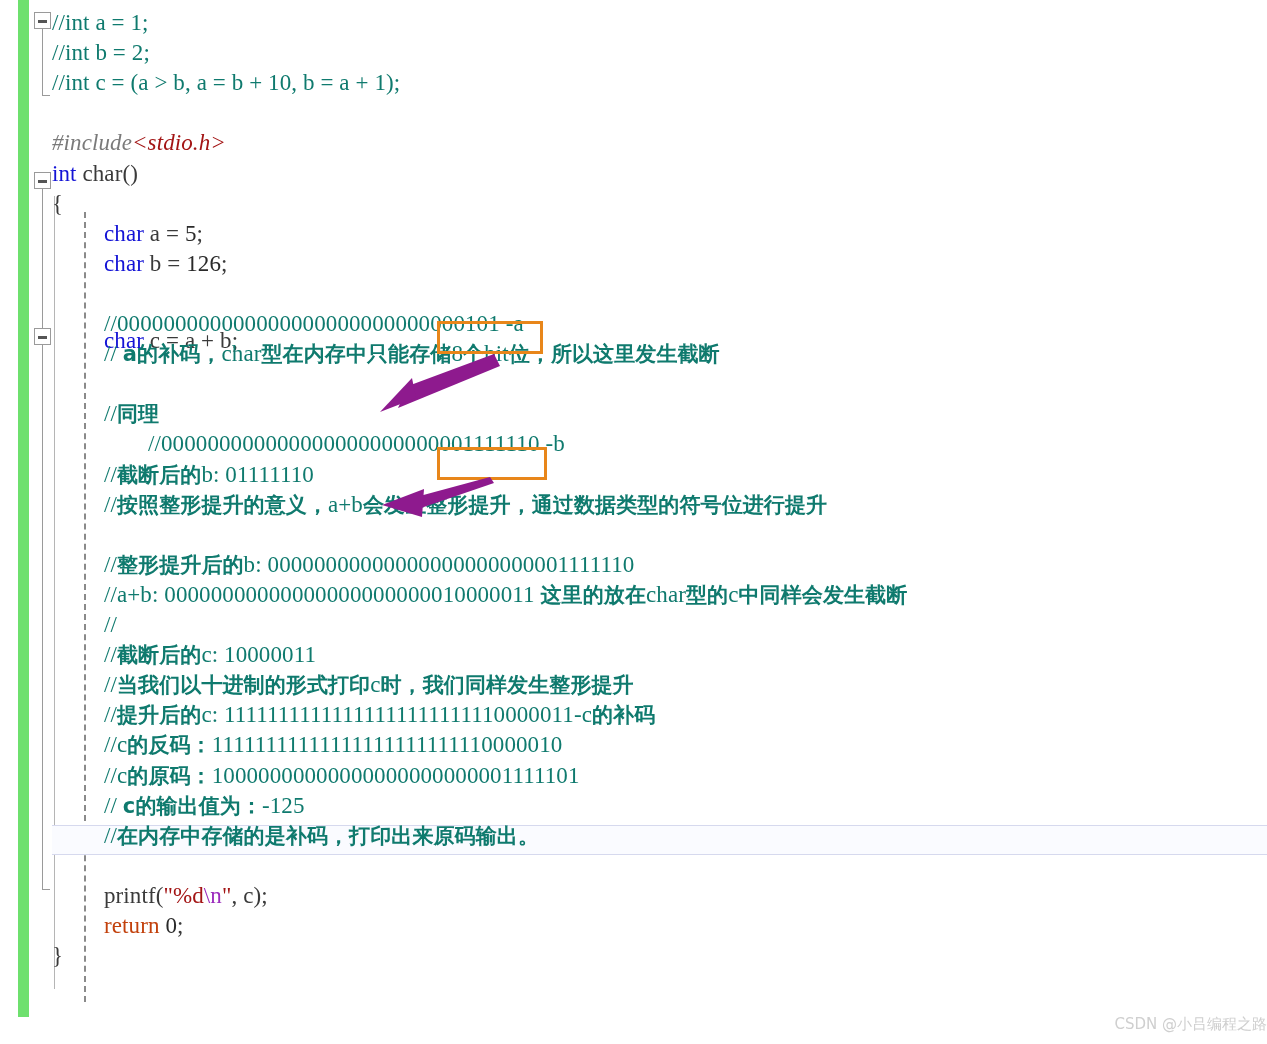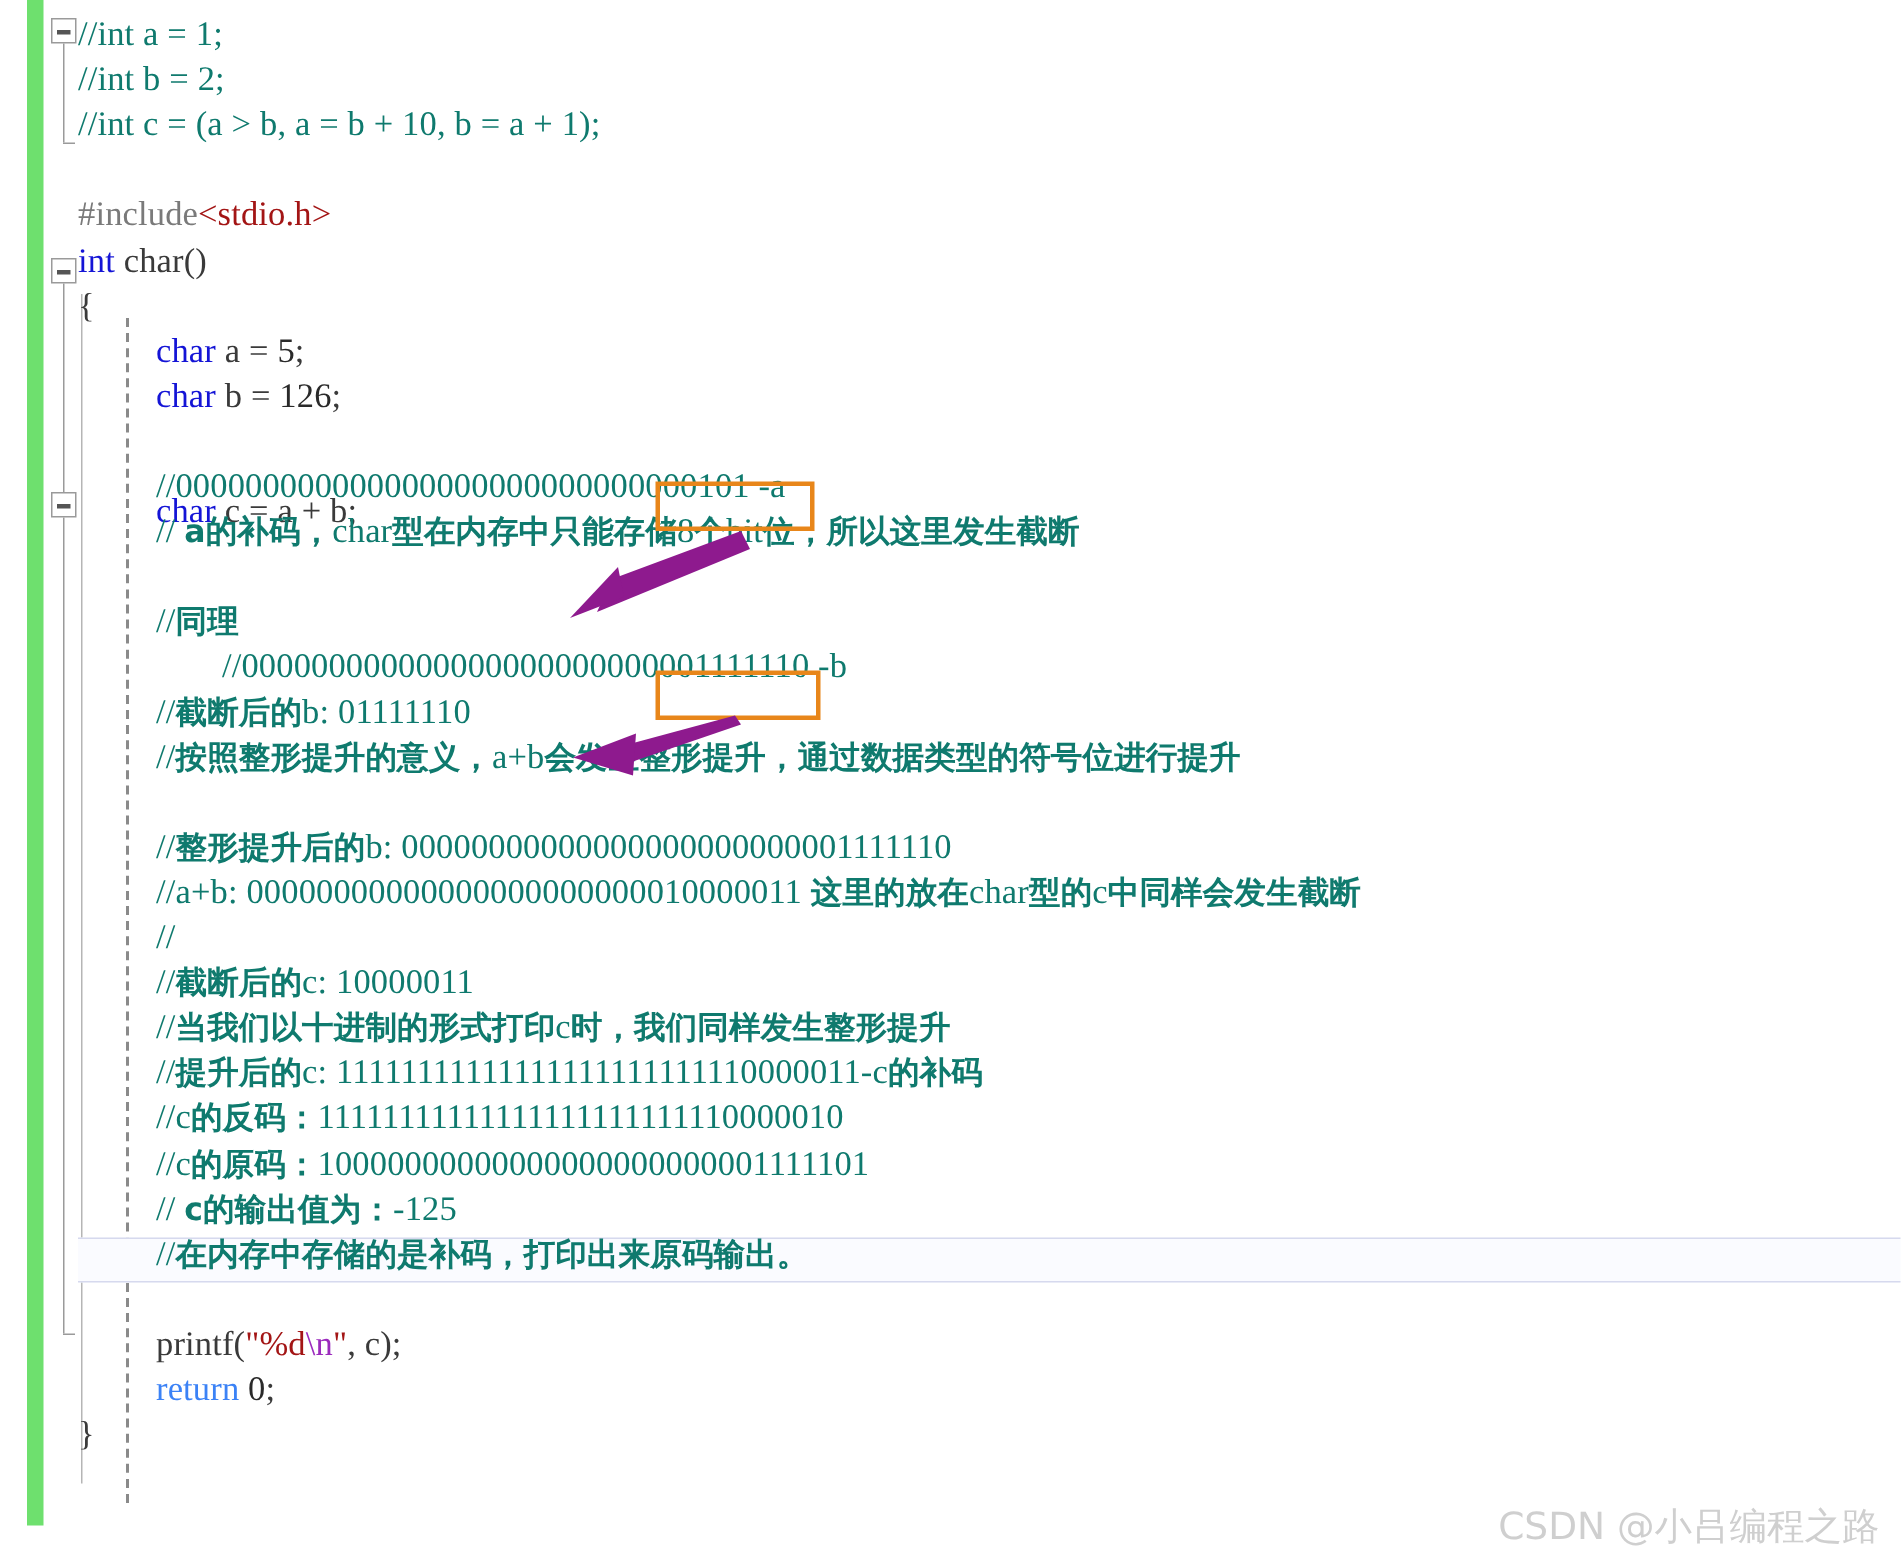--- a/index.html
+++ b/index.html
@@ -119,44 +119,44 @@
   }
   .tok-cmt      { color: #0f7a6e; }
   .tok-cmt-cn   { color: #0f7a6e; font-family: "DejaVu Sans", "Liberation Sans", sans-serif; font-weight: bold; font-size: 21px; }
   .tok-kw       { color: #1414d6; }
   .tok-id       { color: #3a3a3a; }
   .tok-num      { color: #2a2a2a; }
   .tok-pp       { color: #7a7a7a; }
   .tok-inc      { color: #a31515; }
   .tok-str      { color: #a31515; }
   .tok-esc      { color: #9b2bbd; }
-  .tok-ret      { color: #3b82f6; }
+  .tok-ret      { color: #c2410c; }
   .tok-punct    { color: #3a3a3a; }
 
   
   .hl-box {
     position: absolute;
     border: 3px solid #e8861a;
     box-sizing: border-box;
     background: transparent;
   }
 
   
   .arrow-svg {
     position: absolute;
     pointer-events: none;
   }
 
   
   .watermark {
     position: absolute;
-    right: 14px;
+    right: 0;
     bottom: 10px;
     color: #cfcfcf;
-    font-size: 25px;
+    font-size: 15px;
     font-family: "DejaVu Sans", "Liberation Sans", sans-serif;
     white-space: pre;
   }
 </style>
 </head>
 <body>
 
 <div id="editor">
 
   <div class="change-bar"></div>
@@ -177,21 +177,21 @@
   <div class="guide-solid" style="left:54px; top:196px; height:793px;"></div>
   <div class="guide-dashed" style="left:84px; top:212px; height:790px;"></div>
 
   <div class="current-line" style="top:825px;"></div>
 
   <div class="code-layer">
       <div class="line" style="top: 8px; left: 52px;"><span class="tok-cmt">//int a = 1;</span></div>
       <div class="line" style="top: 38.1px; left: 52px;"><span class="tok-cmt">//int b = 2;</span></div>
       <div class="line" style="top: 68.2px; left: 52px;"><span class="tok-cmt">//int c = (a &gt; b, a = b + 10, b = a + 1);</span></div>
       <div class="line" style="top: 98.3px; left: 52px;">&nbsp;</div>
-      <div class="line" style="top: 128.4px; left: 52px;"><span class="tok-pp">#include</span><span class="tok-inc">&lt;stdio.h&gt;</span></div>
+      <div class="line" style="top: 128.4px; left: 52px; font-style: italic;"><span class="tok-pp">#include</span><span class="tok-inc">&lt;stdio.h&gt;</span></div>
       <div class="line" style="top: 158.5px; left: 52px;"><span class="tok-kw">int</span><span class="tok-id"> char</span><span class="tok-punct">()</span></div>
       <div class="line" style="top: 188.6px; left: 52px;"><span class="tok-punct">{</span></div>
       <div class="line" style="top: 218.7px; left: 104px;"><span class="tok-kw">char</span><span class="tok-id"> a </span><span class="tok-punct">= </span><span class="tok-num">5</span><span class="tok-punct">;</span></div>
       <div class="line" style="top: 248.8px; left: 104px;"><span class="tok-kw">char</span><span class="tok-id"> b </span><span class="tok-punct">= </span><span class="tok-num">126</span><span class="tok-punct">;</span></div>
       <div class="line" style="top: 278.9px; left: 104px; margin-top: 47px;"><span class="tok-kw">char</span><span class="tok-id"> c </span><span class="tok-punct">= </span><span class="tok-id">a </span><span class="tok-punct">+ </span><span class="tok-id">b</span><span class="tok-punct">;</span></div>
       <div class="line" style="top: 309px; left: 104px;"><span class="tok-cmt">//0000000000000000000000000</span><span class="tok-cmt">00000101</span><span class="tok-cmt"> -a</span></div>
       <div class="line" style="top: 339.1px; left: 104px;"><span class="tok-cmt">// </span><span class="tok-cmt-cn">a的补码，</span><span class="tok-cmt">char</span><span class="tok-cmt-cn">型在内存中只能存储</span><span class="tok-cmt">8</span><span class="tok-cmt-cn">个</span><span class="tok-cmt">bit</span><span class="tok-cmt-cn">位，所以这里发生截断</span></div>
       <div class="line" style="top: 399.3px; left: 104px;"><span class="tok-cmt">//</span><span class="tok-cmt-cn">同理</span></div>
       <div class="line" style="top: 429.4px; left: 104px; margin-left: 44px;"><span class="tok-cmt">//0000000000000000000000000</span><span class="tok-cmt">01111110</span><span class="tok-cmt"> -b</span></div>
       <div class="line" style="top: 459.5px; left: 104px;"><span class="tok-cmt">//</span><span class="tok-cmt-cn">截断后的</span><span class="tok-cmt">b: 01111110</span></div>

